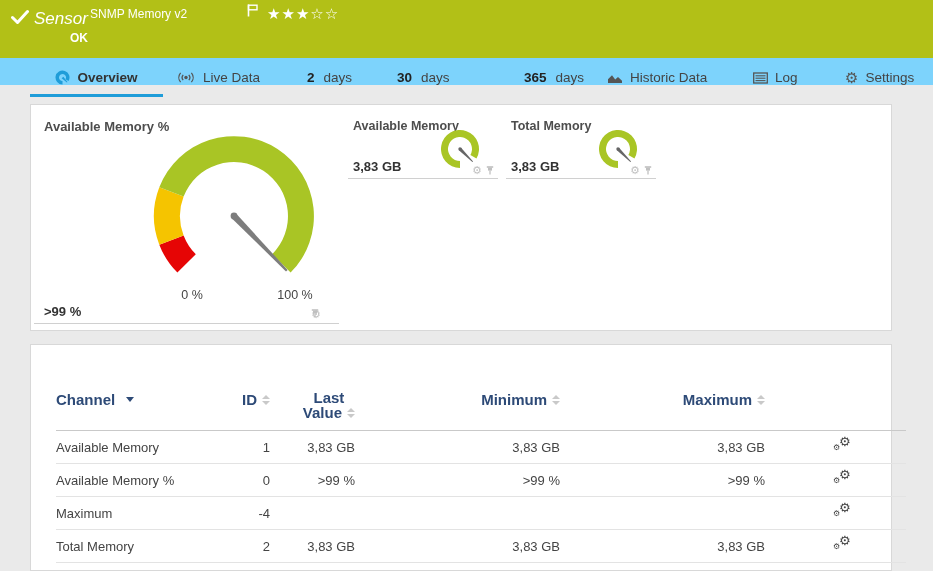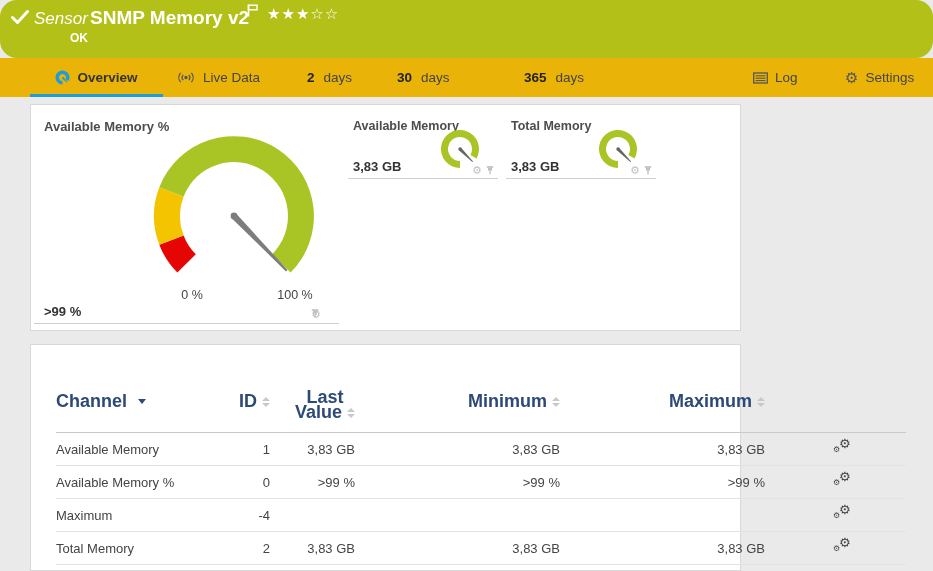--- a/index.html
+++ b/index.html
@@ -3,44 +3,44 @@
 <meta charset="utf-8">
 <style>
   * { margin:0; padding:0; box-sizing:border-box; }
   html,body { width:933px; height:571px; overflow:hidden;
     font-family:"Liberation Sans","DejaVu Sans",sans-serif; background:#eaeaea; }
 
   
   .topbar { position:absolute; left:0; top:0; width:933px; height:58px; }
   .topbar .check { position:absolute; left:11px; top:9px; }
   .topbar .kind { position:absolute; left:34px; top:9px; font-size:17px; font-style:italic; color:#fff; }
-  .topbar .title { position:absolute; left:90px; top:7px; font-size:19px; font-weight:700; color:#fff; }
+  .topbar .title { position:absolute; left:90px; top:7px; font-size:12px; font-weight:400; color:#fff; }
   .topbar .flag { position:absolute; left:247px; top:4px; }
   .topbar .stars { position:absolute; left:267px; top:5px; font-size:15px; color:#fff; letter-spacing:1px; }
   .topbar .status { position:absolute; left:54px; top:31px; font-size:12px; font-weight:700; color:#fff;margin-left:16px; }
 
   
-  .tabs { position:absolute; left:0; top:58px; width:933px; height:39px; background:#eab308; }
+  .tabs { position:absolute; left:0; top:58px; width:933px; height:27px; background:#7dd3fc; }
   .tab { position:absolute; top:0; height:39px; display:flex; align-items:center; gap:7px;
          font-size:13.5px; color:#444; cursor:pointer; }
   .tab .num { font-weight:700; color:#222; margin-right:2px; }
   .tab.active { font-weight:700; color:#333; justify-content:center; }
   .tab.active .ul { position:absolute; left:0; bottom:0; width:100%; height:3px; }
   .t-overview { left:30px; width:133px; }
   .t-live { left:176px; }
   .t-2d { left:307px; }
   .t-30d { left:397px; }
   .t-365d { left:503px;margin-left:21px; }
   .t-hist { left:607px; }
   .t-log { left:753px; }
   .t-set { left:845px; }
   .gearglyph { font-size:15px; color:#555; line-height:1; }
 
   
-  .panel { position:absolute; left:30px; width:711px; background:#fff; border:1px solid #d8d8d8; }
+  .panel { position:absolute; left:30px; width:862px; background:#fff; border:1px solid #d8d8d8; }
   .panel.gaugepanel { top:104px; height:227px; }
   .panel.tablepanel { top:344px; height:227px; }
 
   
   .tile-main { position:absolute; left:3px; top:6px; width:305px; height:213px; border-bottom:1px solid #d0d0d0; }
   .tile-main .g-title { position:absolute; left:10px; top:8px; font-size:13px; font-weight:700; color:#4d4d4d; }
   .tile-main svg { position:absolute; left:0; top:0; }
   .scale-lab { position:absolute; top:177px; width:50px; text-align:center; font-size:12.5px; color:#444; }
   .scale-min { left:133px; } .scale-max { left:236px; }
   .g-value { position:absolute; left:10px; top:193px; font-size:13px; font-weight:700; color:#333; }
@@ -52,21 +52,21 @@
   .tile-mini { position:absolute; top:11px; width:150px; height:63px; border-bottom:1px solid #d0d0d0; }
   .tile-mini.m1 { left:317px; } .tile-mini.m2 { left:475px; }
   .tile-mini .g-title { position:absolute; left:5px; top:3px; font-size:12.5px; font-weight:700; color:#4d4d4d; }
   .tile-mini svg.minigauge { position:absolute; left:90px; top:12px; }
   .tile-mini .g-value { position:absolute; left:5px; top:43px; }
   .tile-mini .tile-icons { left:124px; top:49px; }
 
   
   table { position:absolute; left:25px; top:38px; width:850px; border-collapse:collapse; table-layout:fixed; }
   col.c1{width:180px;} col.c2{width:40px;} col.c3{width:85px;} col.c4{width:205px;} col.c5{width:205px;} col.c6{width:135px;}
-  thead th { font-size:18px; font-weight:700; color:#2d4a77; vertical-align:top;
+  thead th { font-size:15px; font-weight:700; color:#2d4a77; vertical-align:top;
              padding:8px 6px 9px 0; border-bottom:1px solid #c9c9c9; text-align:right; }
   thead th.h-channel { text-align:left; }
   thead th .hline { display:inline-flex; align-items:center; gap:5px; }
   .lastval { display:inline-block; text-align:center; line-height:15px; margin-top:-1px; }
   tbody td { font-size:13px; color:#444; height:33px; padding:0 6px 0 0;
              border-bottom:1px solid #e3e3e3; text-align:right; }
   tbody td.c-channel { text-align:left; }
   tbody td.c-gear { text-align:left; padding-left:62px; }
   .sort { display:inline-flex; flex-direction:column; gap:2px; vertical-align:1px; }
   .sort i { display:block; width:0; height:0; border-left:4px solid transparent; border-right:4px solid transparent; }
@@ -74,21 +74,21 @@
   .sort .s-down { border-top:4px solid #c9c9c9; }
   .chan-arrow { display:inline-block; width:0; height:0; border-left:4.5px solid transparent;
                 border-right:4.5px solid transparent; border-top:5px solid #2d4a77; margin-left:6px; vertical-align:2px; }
   .row-gear { position:relative; display:inline-block; width:20px; height:18px; color:#444; }
   .row-gear .g1 { position:absolute; left:6px; top:-2px; font-size:13px; line-height:1; }
   .row-gear .g2 { position:absolute; left:0; top:7px; font-size:8px; line-height:1; }
 </style>
 </head>
 <body>
 
-<div class="topbar" style="background: rgb(178, 192, 23); border-radius: 17px;">
+<div class="topbar" style="background: rgb(178, 192, 23);">
   <svg class="check" width="18" height="17" viewBox="0 0 18 17">
     <polyline points="1.5,8.5 6.5,13.5 16.5,2.5" fill="none" stroke="#ffffff" stroke-width="3" stroke-linecap="round" stroke-linejoin="round"></polyline>
   </svg>
   <span class="kind">Sensor</span>
   <span class="title">SNMP Memory v2</span>
   <svg class="flag" width="12" height="13" viewBox="0 0 12 13">
     <line x1="1.5" y1="0.5" x2="1.5" y2="12.5" stroke="#ffffff" stroke-width="1.6"></line>
     <rect x="1.5" y="1.2" width="8.5" height="4.6" fill="none" stroke="#ffffff" stroke-width="1.4"></rect>
   </svg>
   <span class="stars"><span>★★★</span><span>☆☆</span></span>
@@ -118,20 +118,26 @@
     <span class="num">2</span>
     <span>days</span>
   </div>
   <div class="tab t-30d">
     <span class="num">30</span>
     <span>days</span>
   </div>
   <div class="tab t-365d">
     <span class="num">365</span>
     <span>days</span>
+  </div>
+  <div class="tab t-hist">
+    <svg width="16" height="12" viewBox="0 0 16 12">
+      <path d="M1,11 V7.2 L5,3.2 L8.2,7.6 L11,5 L15,8.8 V11 Z" fill="#555"></path>
+    </svg>
+    <span>Historic Data</span>
   </div>
   <div class="tab t-log">
     <svg width="15" height="12" viewBox="0 0 15 12">
       <rect x="0.7" y="1" width="13.6" height="10" fill="none" stroke="#555" stroke-width="1.3"></rect>
       <line x1="2.5" y1="3.8" x2="12.5" y2="3.8" stroke="#555" stroke-width="1.1"></line>
       <line x1="2.5" y1="6.2" x2="12.5" y2="6.2" stroke="#555" stroke-width="1.1"></line>
       <line x1="2.5" y1="8.6" x2="12.5" y2="8.6" stroke="#555" stroke-width="1.1"></line>
     </svg>
     <span>Log</span>
   </div>

